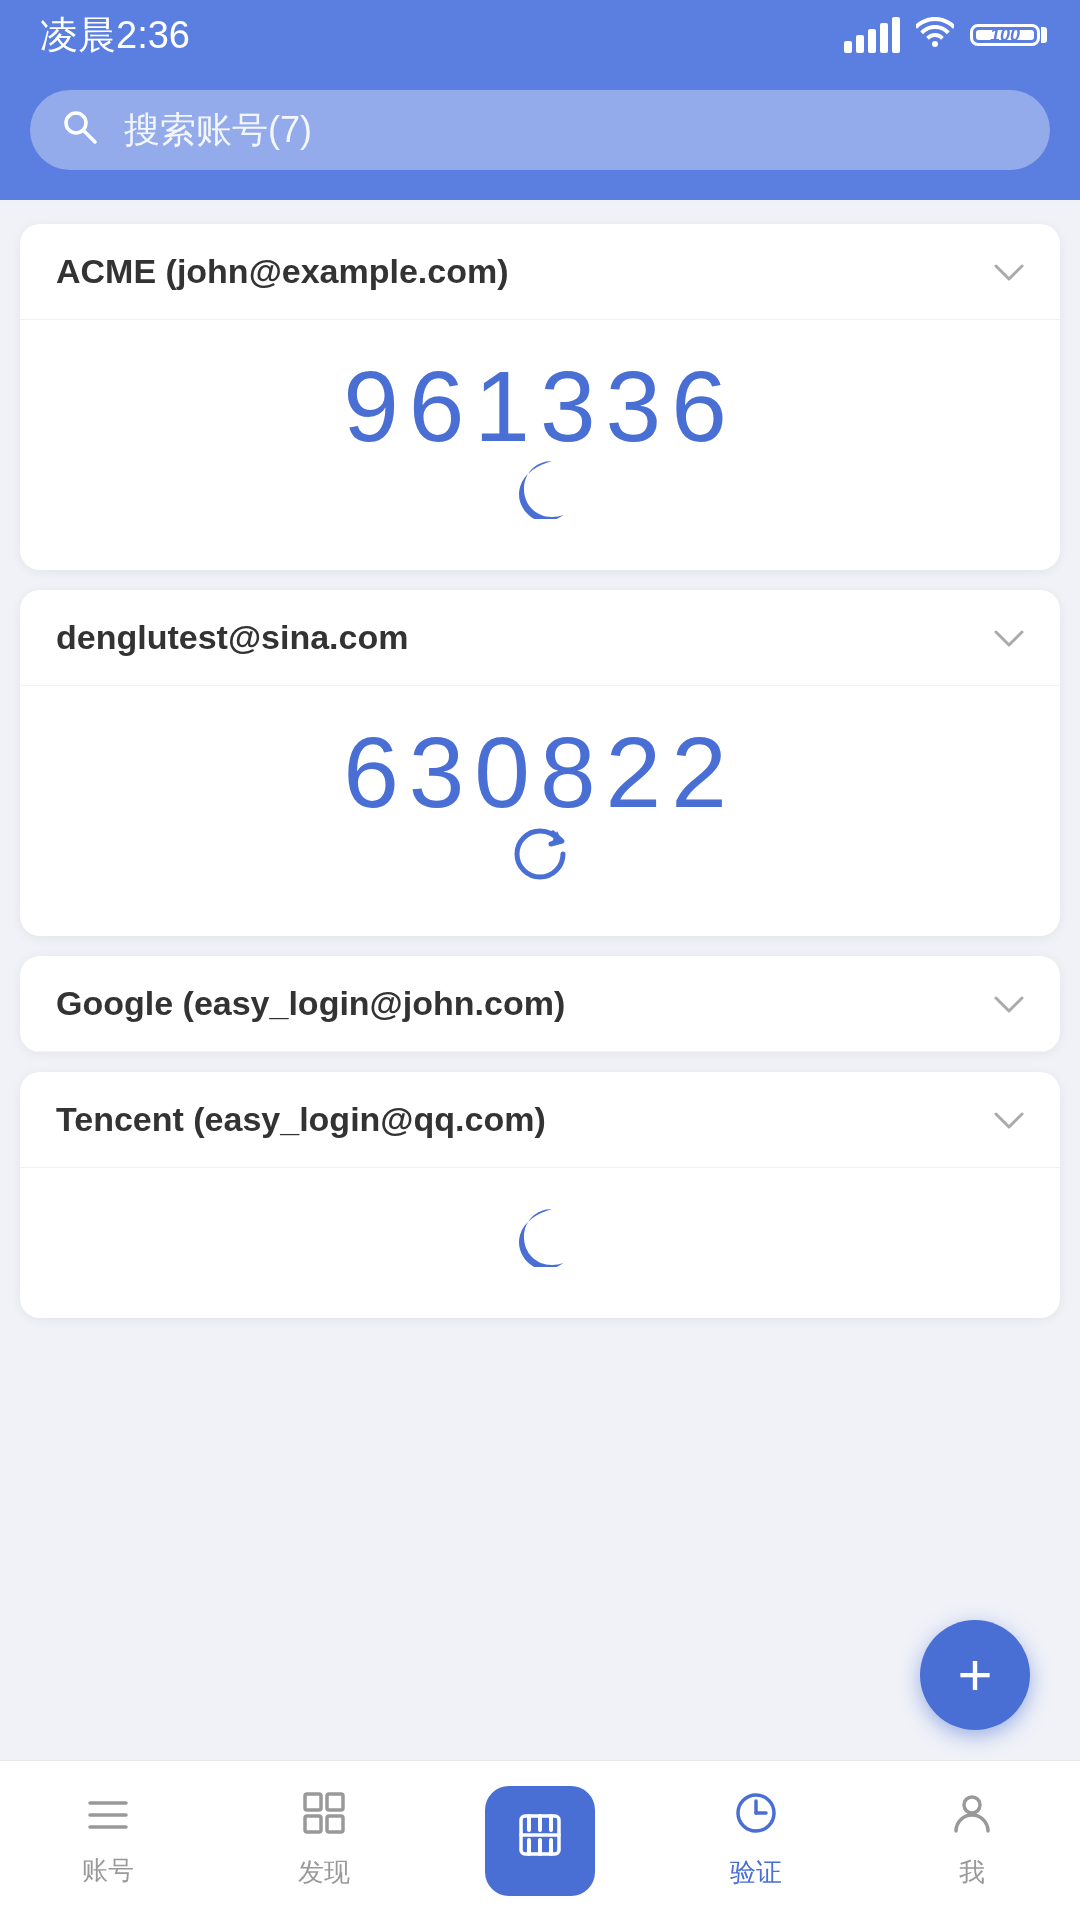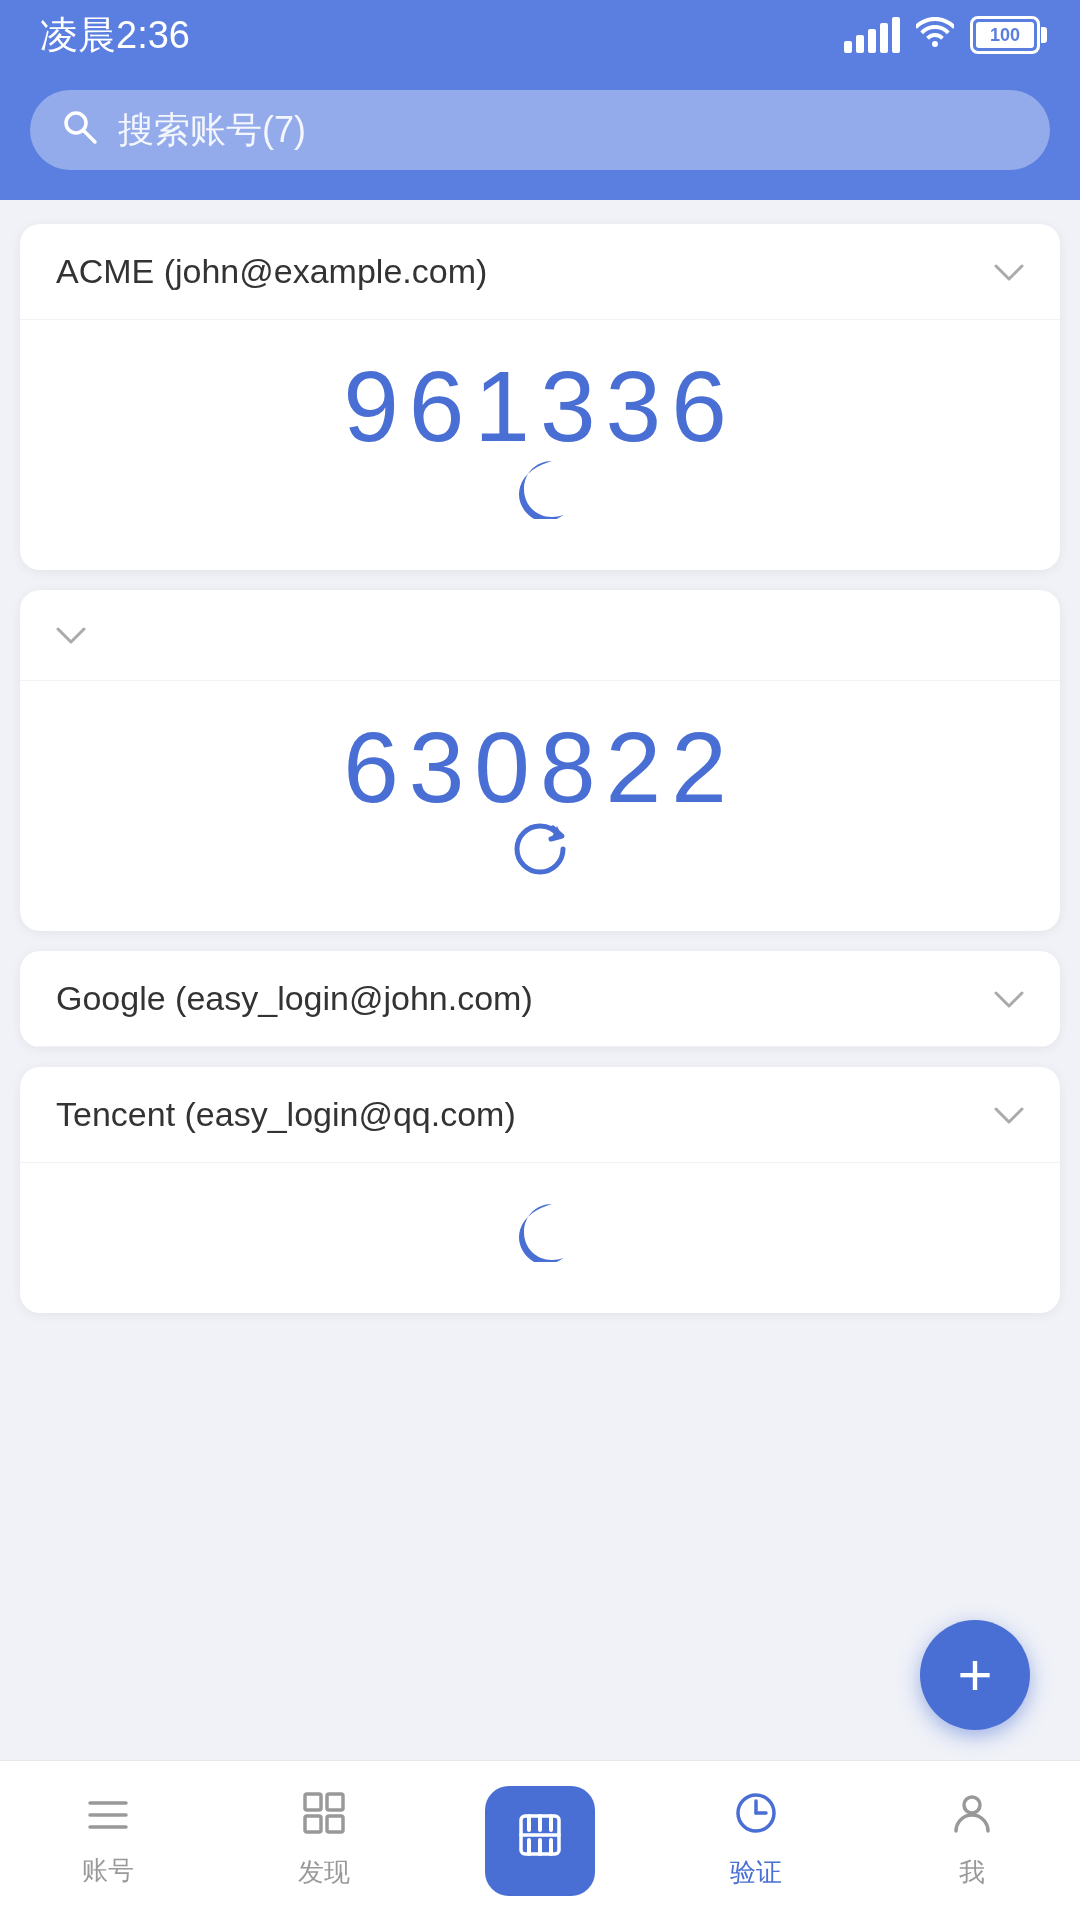--- a/index.html
+++ b/index.html
@@ -43,25 +43,26 @@
       border-radius: 2px;
     }
     .wifi-icon {
       color: white;
       font-size: 34px;
     }
     .battery-icon {
       border: 3px solid white;
       border-radius: 8px;
       width: 70px;
-      height: 38px;
+      height: 22px;
       display: flex;
       align-items: center;
       padding: 3px;
       position: relative;
+      font-style: italic;
     }
     .battery-icon::after {
       content: '';
       position: absolute;
       right: -10px;
       top: 50%;
       transform: translateY(-50%);
       width: 6px;
       height: 16px;
       background: white;
@@ -88,21 +89,21 @@
       background: #5b7fe0;
       padding: 20px 30px 30px;
     }
     .search-bar {
       background: rgba(255,255,255,0.35);
       border-radius: 50px;
       height: 80px;
       display: flex;
       align-items: center;
       padding: 0 30px;
-      gap: 20px;
+      gap: 26px;
     }
     .search-icon-svg {
       color: white;
       font-size: 38px;
       flex-shrink: 0;
     }
     .search-placeholder {
       color: white;
       font-size: 36px;
       opacity: 0.9;
@@ -128,21 +129,21 @@
     .account-header {
       display: flex;
       align-items: center;
       justify-content: space-between;
       padding: 28px 36px;
       border-bottom: 1px solid #f0f2f5;
     }
     .account-name {
       font-size: 34px;
       color: #333;
-      font-weight: 400;
+      font-weight: 700;
     }
     .chevron-down {
       color: #aaa;
       font-size: 30px;
     }
     .otp-row {
       display: flex;
       align-items: center;
       justify-content: space-between;
       padding: 36px 36px;
@@ -293,20 +294,21 @@
       <span class="otp-icon">
         <svg width="52" height="62" viewBox="0 0 52 62" fill="#4a6fd4">
           <path d="M38 4C22 4 10 16 10 32s12 28 28 28c4 0 8-0.7 11.5-2C43 62 34 68 24 64 10 58 2 44 6 30 10 16 24 8 38 4z"></path>
         </svg>
       </span>
     </div>
   </div>
 
   <div class="account-card">
     <div class="account-header">
+      <span class="account-name">denglutest@sina.com</span>
       <span class="chevron-down">
         <svg width="30" height="18" viewBox="0 0 30 18" fill="none">
           <path d="M2 2l13 13L28 2" stroke="#aaa" stroke-width="3" stroke-linecap="round" stroke-linejoin="round"></path>
         </svg>
       </span>
     </div>
     <div class="otp-row">
       <span class="otp-code">630822</span>
       <span class="otp-icon">
         <svg width="62" height="62" viewBox="0 0 62 62" fill="none" stroke="#4a6fd4" stroke-width="5" stroke-linecap="round">

